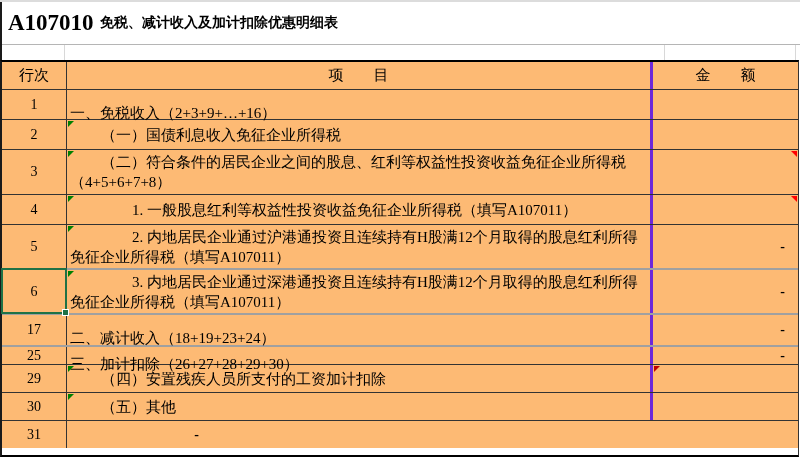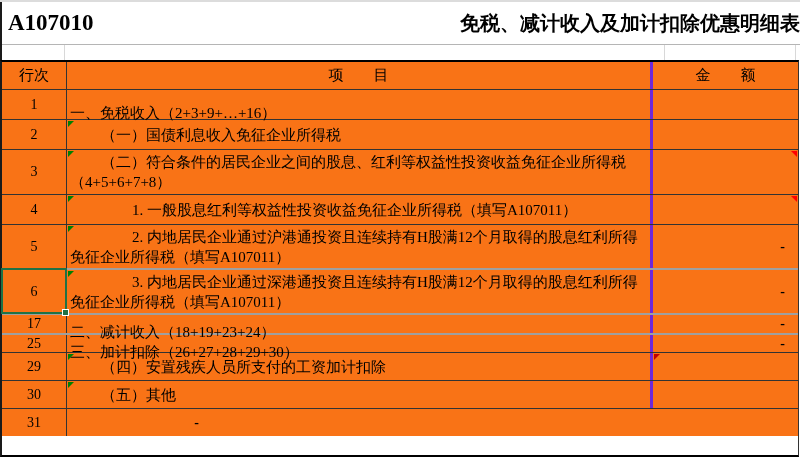--- a/index.html
+++ b/index.html
@@ -1,31 +1,31 @@
 <!DOCTYPE html>
 <html><head>
 <meta charset="utf-8">
 <style>
   html,body{margin:0;padding:0;background:#fff;}
   .stage{position:relative;width:800px;height:458px;background:#fff;overflow:hidden;
          font-family:"Liberation Serif","DejaVu Serif",serif;color:#000;}
   .topline{position:absolute;left:0;top:0;width:800px;height:2px;background:#dcdcdc;}
   .titlebar{position:absolute;left:0;top:2px;width:800px;height:42px;}
   .code{position:absolute;left:8px;top:0;height:42px;line-height:42px;font-weight:bold;font-size:23px;}
-  .title{position:absolute;left:100px;right:0;top:0;height:42px;line-height:42px;text-align:right;
-         font-weight:bold;font-size:20px;}
+  .title{position:absolute;left:100px;right:0;top:0;height:42px;line-height:42px;text-align:left;
+         font-weight:bold;font-size:14px;}
   .titleline{position:absolute;left:0;top:44px;width:800px;height:1px;background:#b5b5b5;}
   .stub{position:absolute;top:45px;height:15px;width:1px;background:#d8d8d8;}
   .leftedge{position:absolute;left:0;top:2px;width:2px;height:455px;background:#1a1a1a;}
 
   .table{position:absolute;left:0;top:60px;width:799px;height:397px;box-sizing:border-box;
          border-top:2px solid #000;border-bottom:2px solid #000;
          border-left:2px solid #1a1a1a;border-right:1px solid #333;background:#fff;}
 
-  .row{display:flex;box-sizing:border-box;border-bottom:1px solid #333;background:#f97316;}
+  .row{display:flex;box-sizing:border-box;border-bottom:1px solid #333;background:#fdba74;}
   .row.gray-b{border-bottom:2px solid #a0a0a0;}
   .row.last{border-bottom:none;}
 
   .c-num{flex:0 0 65px;box-sizing:border-box;border-right:1px solid #333;position:relative;
          display:flex;align-items:center;justify-content:center;}
   .c-item{flex:1;box-sizing:border-box;border-right:3px solid #6d28d9;position:relative;
           display:flex;align-items:center;padding:1px 4px 1px 3px;}
   .c-amt{flex:0 0 145px;box-sizing:border-box;position:relative;
          display:flex;align-items:center;justify-content:flex-end;padding-right:13px;}
 
@@ -165,21 +165,21 @@
       <div class="tri-green"></div>
       <div class="itemtext ind2">3. 内地居民企业通过深港通投资且连续持有H股满12个月取得的股息红利所得
 免征企业所得税（填写A107011）</div>
     </div>
     <div class="c-amt">
 
       <span class="amttext">-</span>
     </div>
   </div>
 
-  <div class="row gray-b" style="height: 20px; font-family: Liberation Serif, serif;">
+  <div class="row gray-b" style="height: 32px; font-family: Liberation Serif, serif;">
     <div class="c-num">
       <span class="numtext">17</span>
 
     </div>
     <div class="c-item">
 
       <div class="itemtext ind0">二、减计收入（18+19+23+24）</div>
     </div>
     <div class="c-amt">
 

